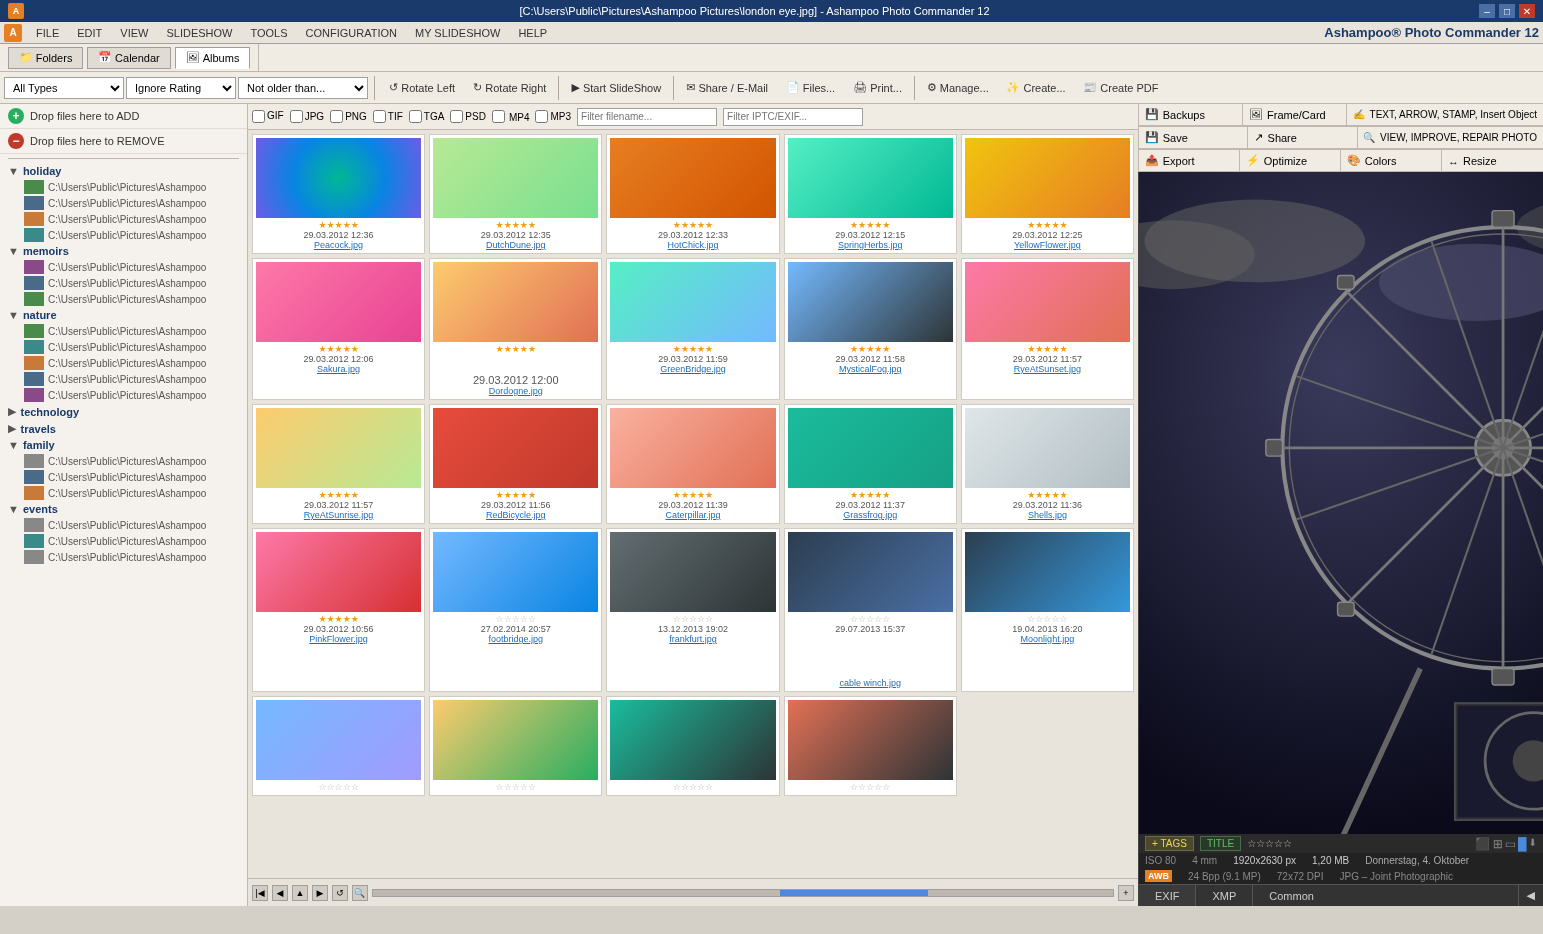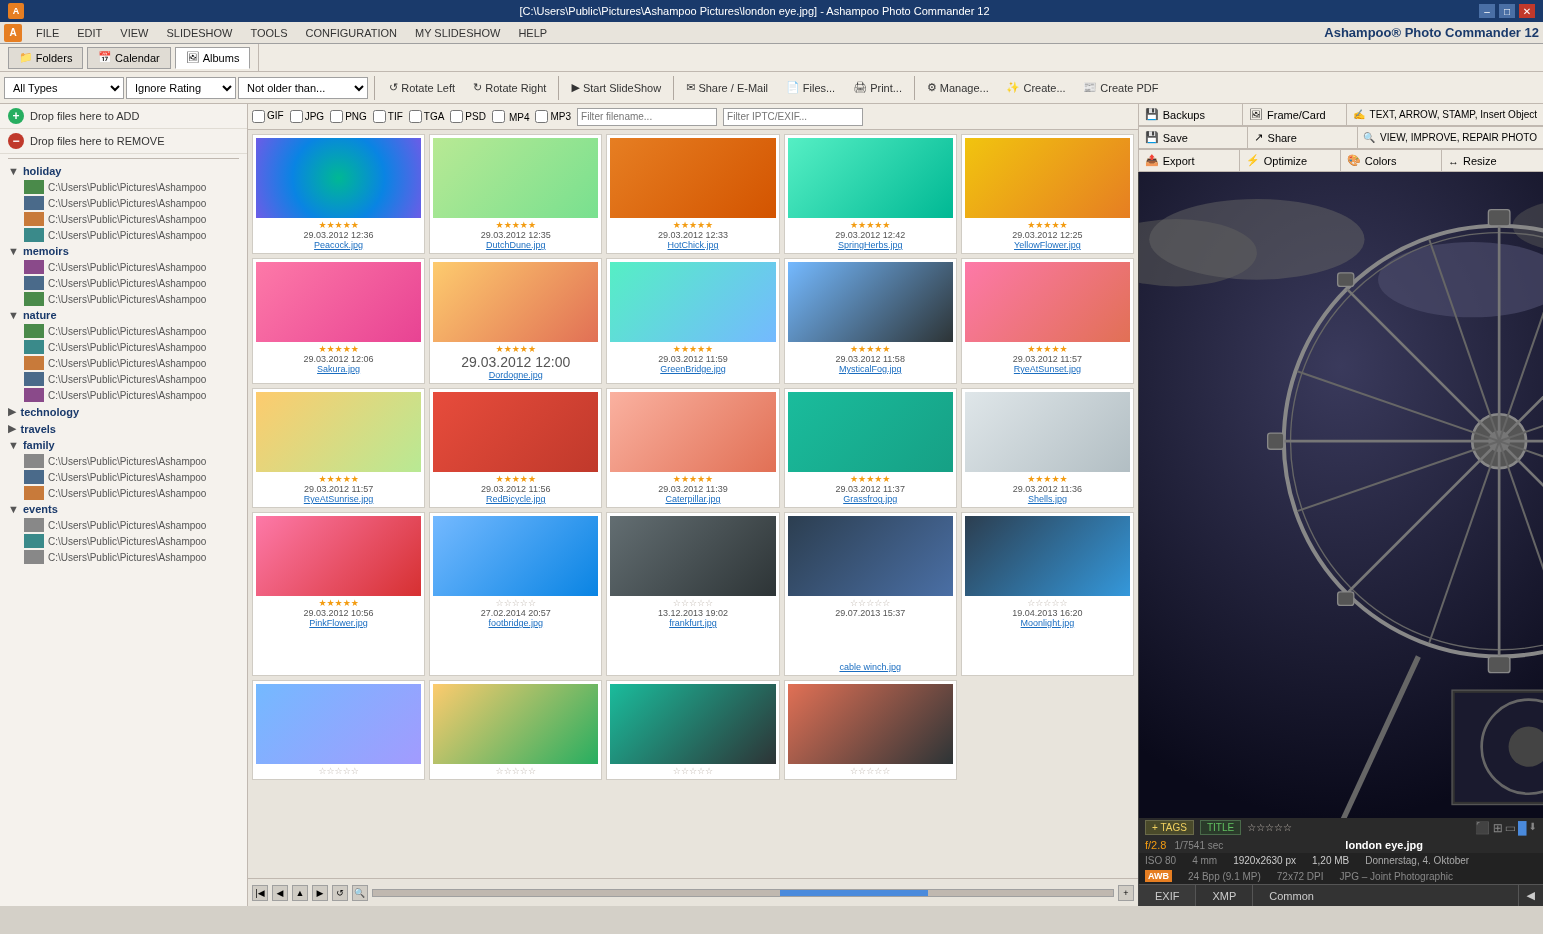--- a/index.html
+++ b/index.html
@@ -324,40 +324,40 @@
       </div>
       <div class="photo-cell" style="background:white;padding:3px;text-align:center;cursor:pointer;border:1px solid #d0ccc4;">
         <div style="width:100%;height:80px;background:linear-gradient(135deg,#e67e22,#d35400);"></div>
         <div style="color:#f39c12;font-size:9px;margin-top:2px;">★★★★★</div>
         <div style="font-size:9px;color:#555;">29.03.2012 12:33</div>
         <div style="font-size:9px;color:#1a6dc0;text-decoration:underline;cursor:pointer;">HotChick.jpg</div>
       </div>
       <div class="photo-cell" style="background:white;padding:3px;text-align:center;cursor:pointer;border:1px solid #d0ccc4;">
         <div style="width:100%;height:80px;background:linear-gradient(135deg,#55efc4,#00b894);"></div>
         <div style="color:#f39c12;font-size:9px;margin-top:2px;">★★★★★</div>
-        <div style="font-size:9px;color:#555;">29.03.2012 12:42</div>
+        <div style="font-size:9px;color:#555;">29.03.2012 12:15</div>
         <div style="font-size:9px;color:#1a6dc0;text-decoration:underline;cursor:pointer;">SpringHerbs.jpg</div>
       </div>
       <div class="photo-cell" style="background:white;padding:3px;text-align:center;cursor:pointer;border:1px solid #d0ccc4;">
         <div style="width:100%;height:80px;background:linear-gradient(135deg,#f1c40f,#e67e22);"></div>
         <div style="color:#f39c12;font-size:9px;margin-top:2px;">★★★★★</div>
         <div style="font-size:9px;color:#555;">29.03.2012 12:25</div>
         <div style="font-size:9px;color:#1a6dc0;text-decoration:underline;cursor:pointer;">YellowFlower.jpg</div>
       </div>
 
       <div class="photo-cell" style="background:white;padding:3px;text-align:center;cursor:pointer;border:1px solid #d0ccc4;">
         <div style="width:100%;height:80px;background:linear-gradient(135deg,#fd79a8,#e84393);"></div>
         <div style="color:#f39c12;font-size:9px;margin-top:2px;">★★★★★</div>
         <div style="font-size:9px;color:#555;">29.03.2012 12:06</div>
         <div style="font-size:9px;color:#1a6dc0;text-decoration:underline;cursor:pointer;">Sakura.jpg</div>
       </div>
       <div class="photo-cell" style="background:white;padding:3px;text-align:center;cursor:pointer;border:1px solid #d0ccc4;">
         <div style="width:100%;height:80px;background:linear-gradient(135deg,#fdcb6e,#e17055);"></div>
         <div style="color:#f39c12;font-size:9px;margin-top:2px;">★★★★★</div>
-        <div style="font-size:14px;color:#555;">29.03.2012 12:00</div>
+        <div style="font-size:11px;color:#555;margin-top:20px;">29.03.2012 12:00</div>
         <div style="font-size:9px;color:#1a6dc0;text-decoration:underline;cursor:pointer;">Dordogne.jpg</div>
       </div>
       <div class="photo-cell" style="background:white;padding:3px;text-align:center;cursor:pointer;border:1px solid #d0ccc4;">
         <div style="width:100%;height:80px;background:linear-gradient(135deg,#55efc4,#74b9ff);"></div>
         <div style="color:#f39c12;font-size:9px;margin-top:2px;">★★★★★</div>
         <div style="font-size:9px;color:#555;">29.03.2012 11:59</div>
         <div style="font-size:9px;color:#1a6dc0;text-decoration:underline;cursor:pointer;">GreenBridge.jpg</div>
       </div>
       <div class="photo-cell" style="background:white;padding:3px;text-align:center;cursor:pointer;border:1px solid #d0ccc4;">
         <div style="width:100%;height:80px;background:linear-gradient(135deg,#74b9ff,#2d3436);"></div>
@@ -589,25 +589,20 @@
         <div style="color:#c0b8b0;font-size:10px;flex:1;">☆☆☆☆☆</div>
         <div style="display:flex;gap:2px;">
           <span style="cursor:pointer;color:#888;font-size:12px;">⬛</span>
           <span style="cursor:pointer;color:#888;font-size:12px;">⊞</span>
           <span style="cursor:pointer;color:#888;font-size:12px;">▭</span>
           <span style="cursor:pointer;color:#4a8adc;font-size:12px;">█</span>
           <span style="cursor:pointer;color:#888;font-size:10px;">⬇</span>
         </div>
       </div>
 
-      <div style="background:#2a2a2a;padding:2px 6px;display:flex;gap:8px;align-items:center;">
-        <span style="color:#f39c12;font-size:11px;">f/2.8</span>
-        <span style="color:#888;font-size:10px;">1/7541 sec</span>
-        <span style="font-weight:bold;color:white;font-size:11px;flex:1;text-align:center;">london eye.jpg</span>
-      </div>
 
       <div style="background:#222;padding:2px 6px;display:flex;gap:16px;align-items:center;">
         <span style="color:#888;font-size:10px;">ISO 80</span>
         <span style="color:#888;font-size:10px;">4 mm</span>
         <span style="color:#ccc;font-size:10px;">1920x2630 px</span>
         <span style="color:#ccc;font-size:10px;">1,20 MB</span>
         <span style="color:#aaa;font-size:10px;">Donnerstag, 4. Oktober</span>
       </div>
 
       <div style="background:#222;padding:2px 6px;display:flex;gap:16px;align-items:center;">

